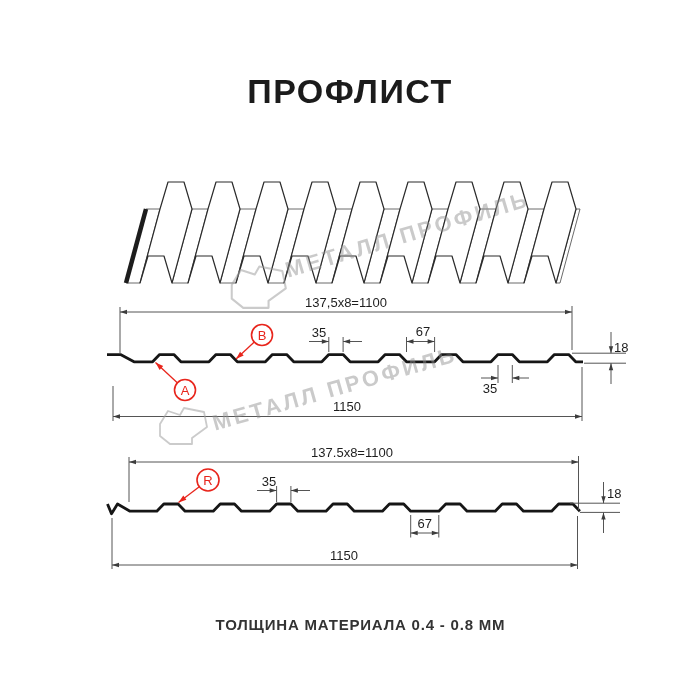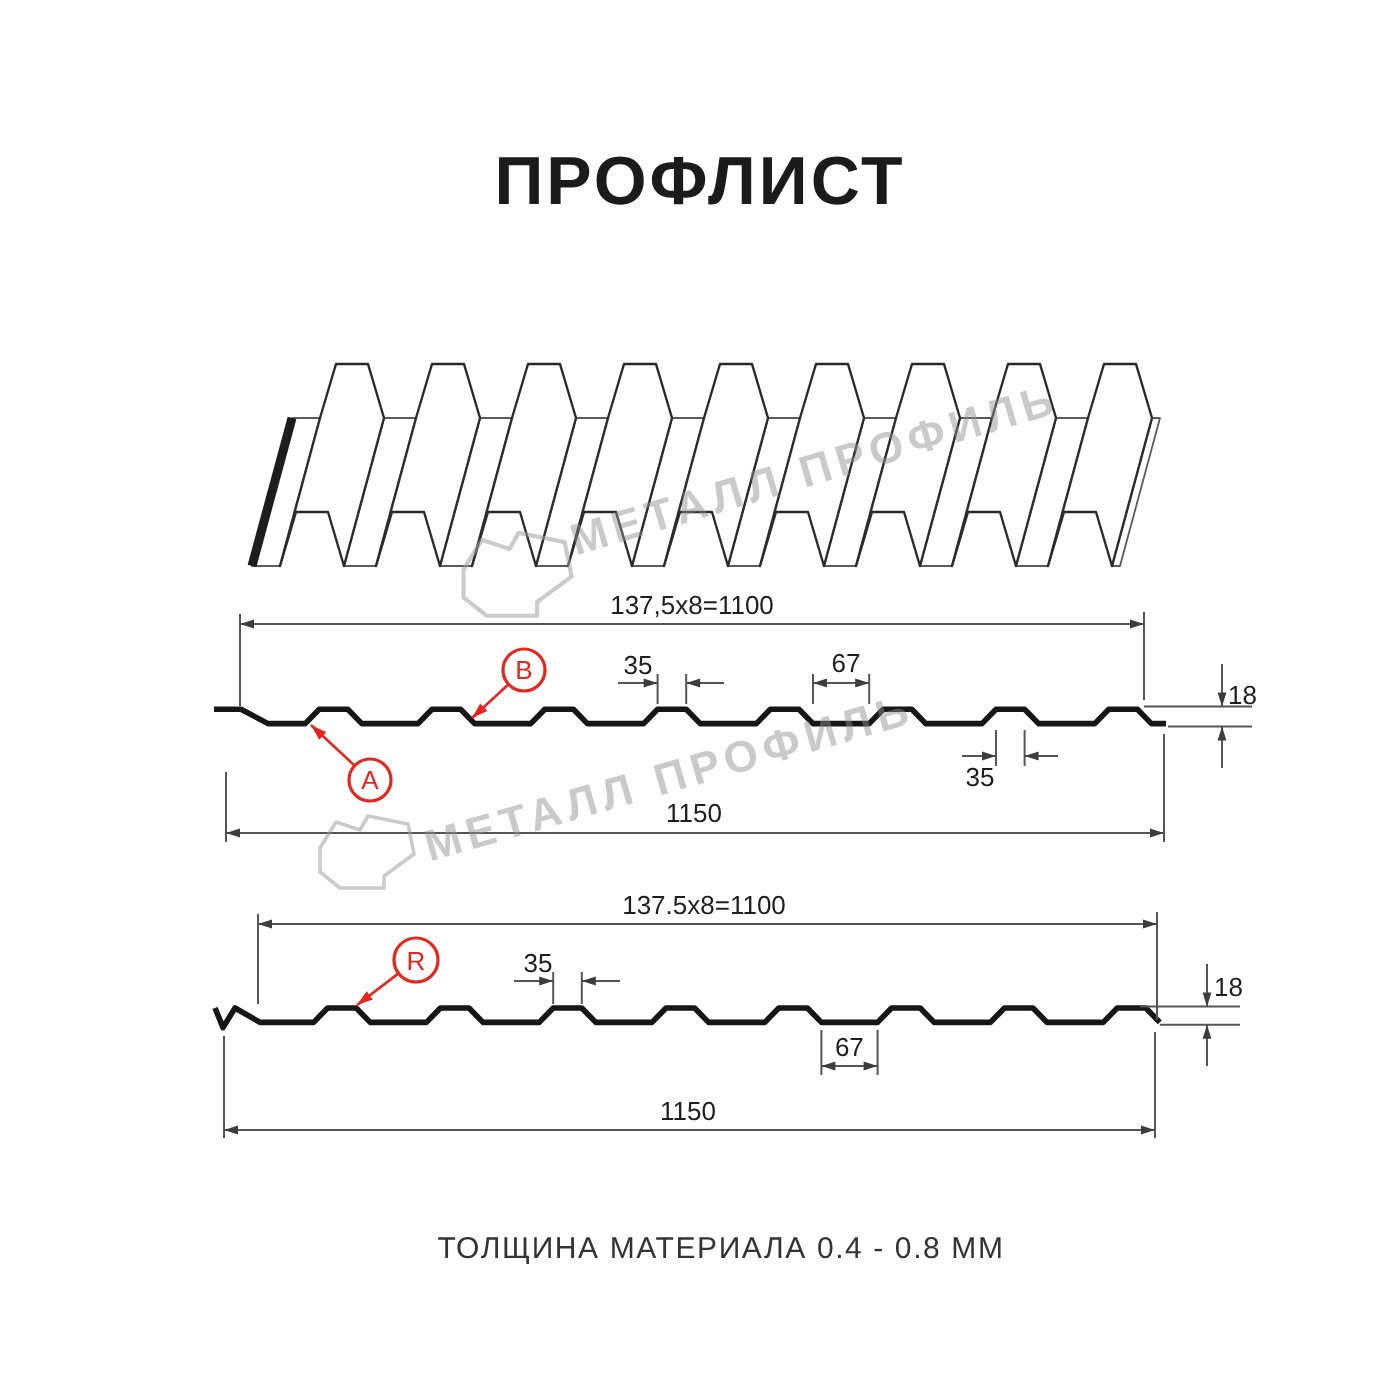--- a/index.html
+++ b/index.html
@@ -10,21 +10,21 @@
   .page-title{
     position:absolute;left:0;right:0;top:56px;text-align:center;
     font-size:34px;font-weight:800;letter-spacing:1.5px;color:#1b1b1b;margin-top:16px;
   }
   .page-subtitle{
     position:absolute;left:0;right:0;top:99px;text-align:center;
     font-size:16px;font-weight:700;letter-spacing:1px;color:#222;
   }
   .page-footer{
     position:absolute;left:0;right:0;top:616px;text-align:center;
-    font-size:15px;font-weight:400;letter-spacing:0.8px;color:#333;margin-left:21px;
+    font-size:15px;font-weight:700;letter-spacing:0.8px;color:#333;margin-left:21px;
   }
   svg.drawing{position:absolute;left:0;top:0;}
   svg text{font-family:"Liberation Sans", sans-serif;}
   .dim-label{font-size:13px;fill:#1e1e1e;}
   .marker-letter{font-size:13px;fill:#e8251c;}
   .watermark-layer{position:absolute;left:0;top:0;width:700px;height:700px;pointer-events:none;}
   .wm-text{
     position:absolute;white-space:nowrap;
     font-size:22px;font-weight:700;letter-spacing:3px;
     color:rgba(145,145,145,0.48);

